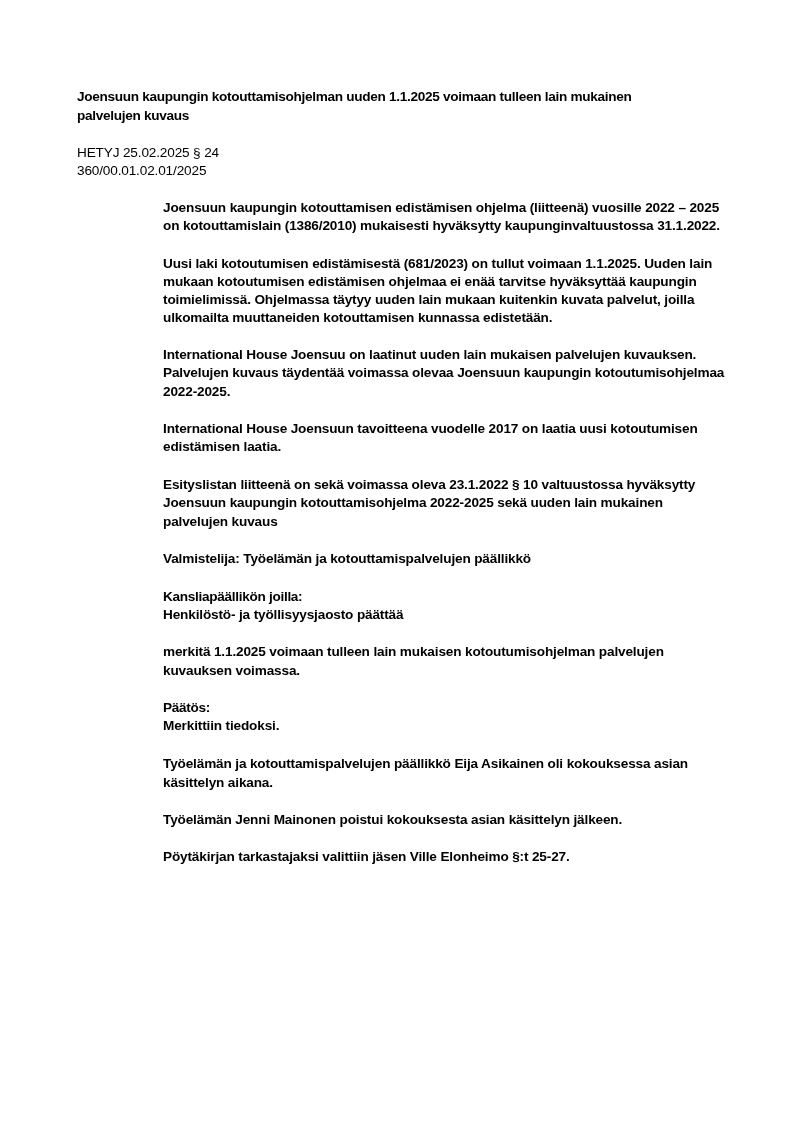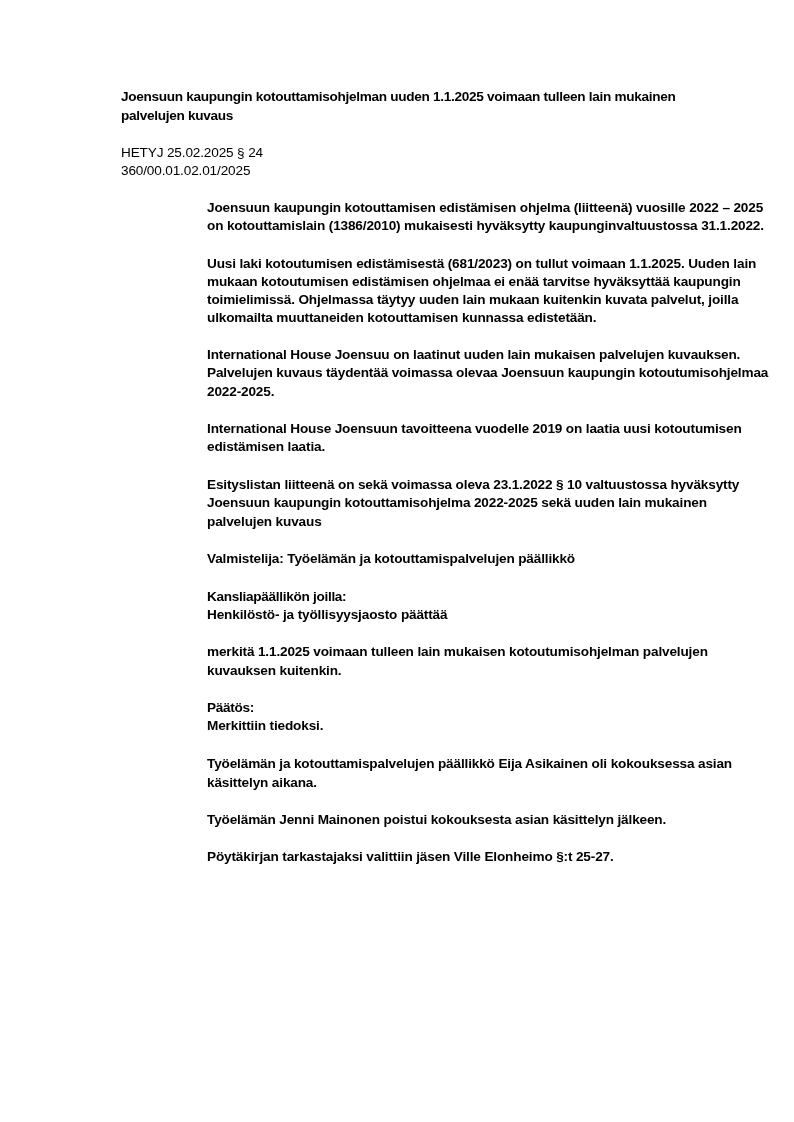--- a/index.html
+++ b/index.html
@@ -1,18 +1,18 @@
 <!DOCTYPE html>
 <html><head>
   <meta charset="utf-8">
   <style>
     html, body { margin: 0; padding: 0; background: #ffffff; }
     body { width: 794px; height: 1122px; position: relative; overflow: hidden;
            font-family: "Liberation Sans", sans-serif; color: #000; }
-    .line { position: absolute; white-space: nowrap; font-size: 13.6px; line-height: 16px; letter-spacing: -0.15px; margin-left: 44px; }
+    .line { position: absolute; white-space: nowrap; font-size: 13.6px; line-height: 16px; letter-spacing: -0.15px; }
     .b { font-weight: bold; font-size: 13.6px; letter-spacing: -0.3px; }
     .left { left: 77px; }
     .ind { left: 163px; font-weight: bold; }
   </style>
 </head>
 <body>
 
 <div>
   <div class="line b left" style="top:89px">Joensuun kaupungin kotouttamisohjelman uuden 1.1.2025 voimaan tulleen lain mukainen</div>
   <div class="line b left" style="top:108px">palvelujen kuvaus</div>
@@ -32,37 +32,37 @@
     <div class="line ind" style="top:310px">ulkomailta muuttaneiden kotouttamisen kunnassa edistetään.</div>
   </div>
 
   <div>
     <div class="line ind" style="top:347px">International House Joensuu on laatinut uuden lain mukaisen palvelujen kuvauksen.</div>
     <div class="line ind" style="top:365px">Palvelujen kuvaus täydentää voimassa olevaa Joensuun kaupungin kotoutumisohjelmaa</div>
     <div class="line ind" style="top:384px">2022-2025.</div>
   </div>
 
   <div>
-    <div class="line ind" style="top:421px">International House Joensuun tavoitteena vuodelle 2019 on laatia uusi kotoutumisen</div>
+    <div class="line ind" style="top:421px">International House Joensuun tavoitteena vuodelle 2017 on laatia uusi kotoutumisen</div>
     <div class="line ind" style="top:439px">edistämisen laatia.</div>
   </div>
 
   <div>
     <div class="line ind" style="top:477px">Esityslistan liitteenä on sekä voimassa oleva 23.1.2022 § 10 valtuustossa hyväksytty</div>
     <div class="line ind" style="top:495px">Joensuun kaupungin kotouttamisohjelma 2022-2025 sekä uuden lain mukainen</div>
     <div class="line ind" style="top:514px">palvelujen kuvaus</div>
   </div>
 
   <div class="line ind" style="top:551px">Valmistelija: Työelämän ja kotouttamispalvelujen päällikkö</div>
 
   <div>
     <div class="line b ind" style="top:589px">Kansliapäällikön joilla:</div>
     <div class="line ind" style="top:607px">Henkilöstö- ja työllisyysjaosto päättää</div>
     <div class="line ind" style="top:644px">merkitä 1.1.2025 voimaan tulleen lain mukaisen kotoutumisohjelman palvelujen</div>
-    <div class="line ind" style="top:663px">kuvauksen kuitenkin.</div>
+    <div class="line ind" style="top:663px">kuvauksen voimassa.</div>
   </div>
 
   <div>
     <div class="line b ind" style="top:700px">Päätös:</div>
     <div class="line ind" style="top:718px">Merkittiin tiedoksi.</div>
   </div>
 
   <div>
     <div class="line ind" style="top:756px">Työelämän ja kotouttamispalvelujen päällikkö Eija Asikainen oli kokouksessa asian</div>
     <div class="line ind" style="top:775px">käsittelyn aikana.</div>

